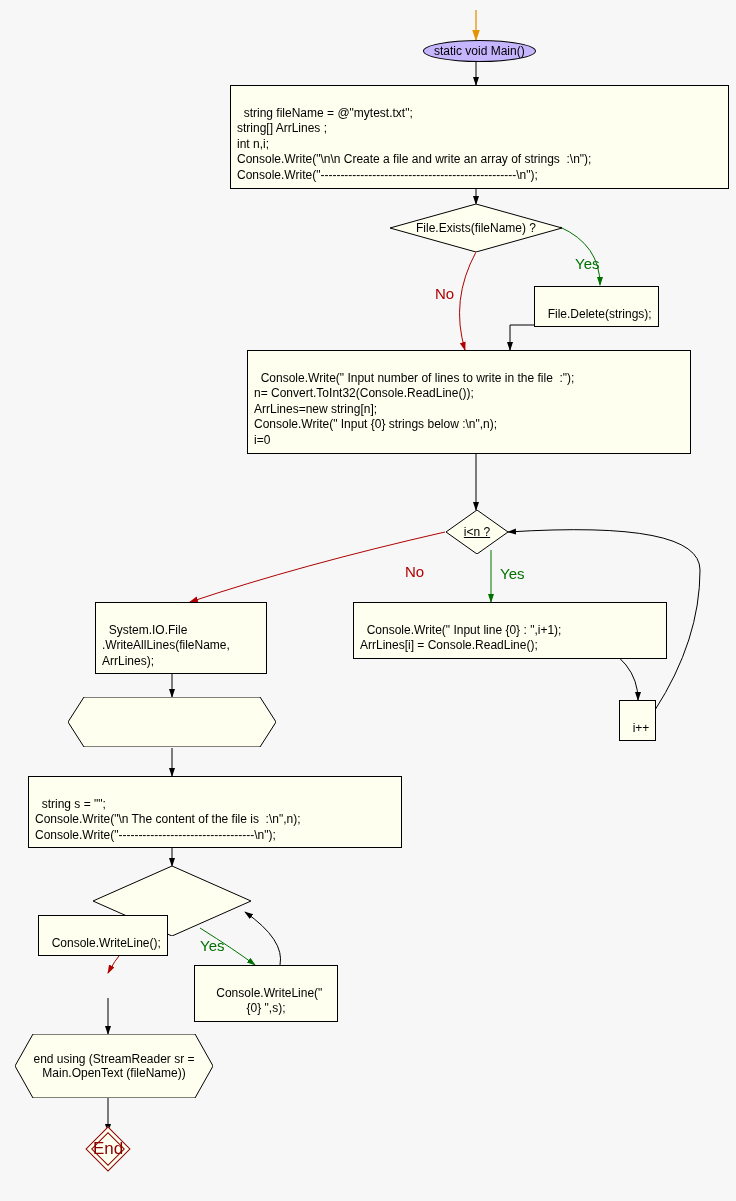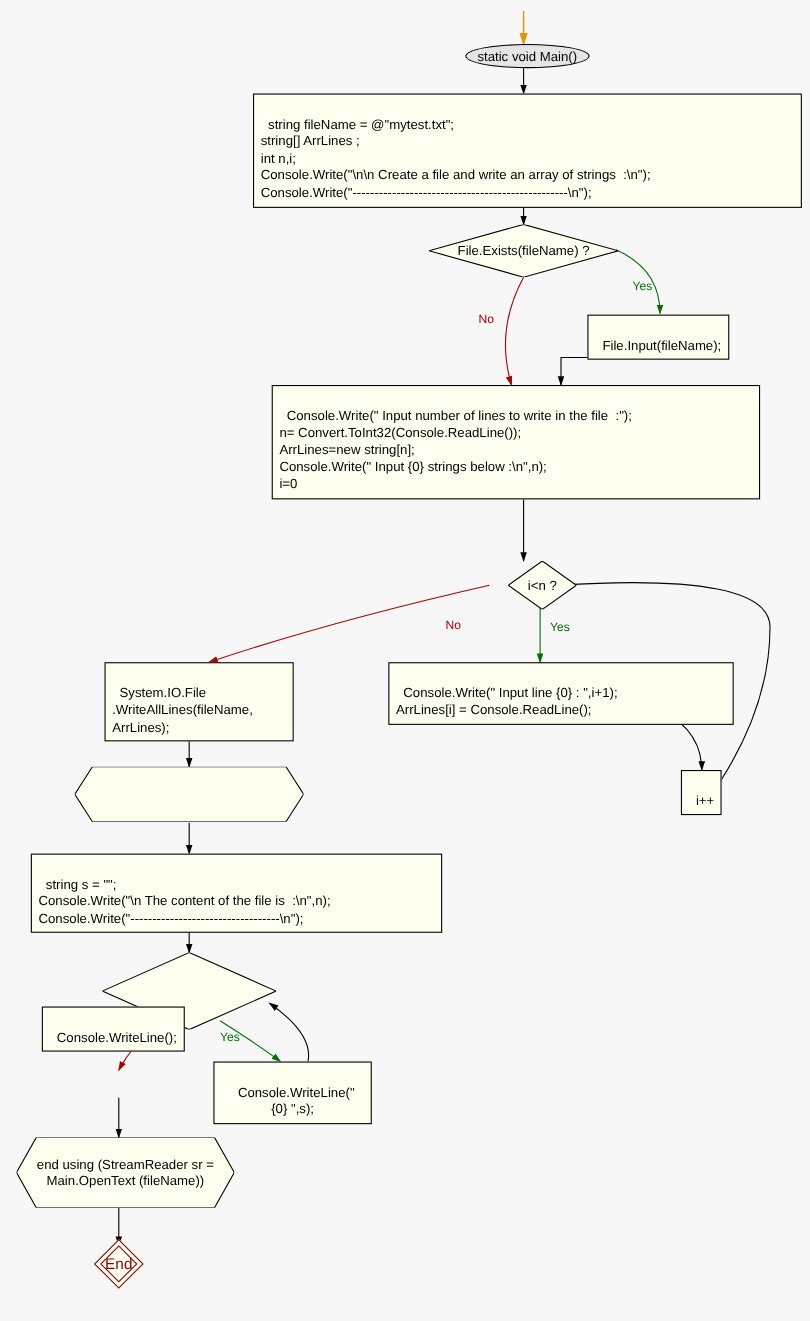--- a/index.html
+++ b/index.html
@@ -15,32 +15,32 @@
   .node-box {
     position: absolute;
     background: #fffff0;
     border: 1px solid #000;
     padding: 4px 6px;
     white-space: pre-wrap;
     line-height: 1.3;
   }
   .node-terminal {
     position: absolute;
-    background: #e5e5e5;
+    background: #c4b5fd;
     border: 1px solid #000;
     border-radius: 50% / 50%;
     padding: 3px 10px;
     text-align: center;
   }
   .node-end {
     position: absolute;
     width: 30px;
     height: 30px;
     color: #8b0000;
-    font-size: 14px;
+    font-size: 17px;
     display: flex;
     align-items: center;
     justify-content: center;
   }
   .node-end::before {
     content: "";
     position: absolute;
     width: 30px;
     height: 30px;
     border: 1px solid #8b0000;
@@ -98,21 +98,21 @@
   svg.edges {
     position: absolute;
     top: 0;
     left: 0;
     width: 736px;
     height: 1201px;
     pointer-events: none;
   }
   .edge-label {
     position: absolute;
-    font-size: 11px;
+    font-size: 15px;
   }
   .edge-yes { color: #007000; }
   .edge-no  { color: #b00000; }
 </style>
 </head>
 <body>
 
 <svg class="edges">
   <defs>
     <marker id="arrow-black" markerWidth="10" markerHeight="10" refX="8" refY="3" orient="auto">
@@ -183,32 +183,32 @@
 <div class="node-decision" style="left:390px; top:204px; width:172px; height:48px;">
   <svg class="node-decision-bg" viewBox="0 0 172 48" preserveAspectRatio="none">
       <polygon points="86,0 172,24 86,48 0,24" fill="#fffff0" stroke="#000"></polygon>
     </svg>
   <span class="node-decision-text">File.Exists(fileName) ?</span>
 </div>
 <span class="edge-label edge-yes" style="left:575px; top:255px;">Yes</span>
 <span class="edge-label edge-no" style="left:435px; top:285px;">No</span>
 
 <div class="node-box" style="left:534px; top:286px;">
-  <span>File.Input(fileName);</span>
+  <span>File.Delete(strings);</span>
 </div>
 
 <div class="node-box" style="left:247px; top:350px; width:430px;">
   <span>Console.Write(" Input number of lines to write in the file  :");
 n= Convert.ToInt32(Console.ReadLine());
 ArrLines=new string[n];
 Console.Write(" Input {0} strings below :\n",n);
 i=0</span>
 </div>
 
-<div class="node-decision" style="left:462px; top:510px; width:62px; height:44px;">
+<div class="node-decision" style="left:446px; top:510px; width:62px; height:44px;text-decoration:underline;">
   <svg class="node-decision-bg" viewBox="0 0 62 44" preserveAspectRatio="none">
       <polygon points="31,0 62,22 31,44 0,22" fill="#fffff0" stroke="#000"></polygon>
     </svg>
   <span class="node-decision-text">i&lt;n ?</span>
 </div>
 <span class="edge-label edge-yes" style="left:500px; top:565px;">Yes</span>
 <span class="edge-label edge-no" style="left:405px; top:563px;">No</span>
 
 <div class="node-box" style="left:95px; top:602px; width:158px; text-align:left;">
   <span>System.IO.File

